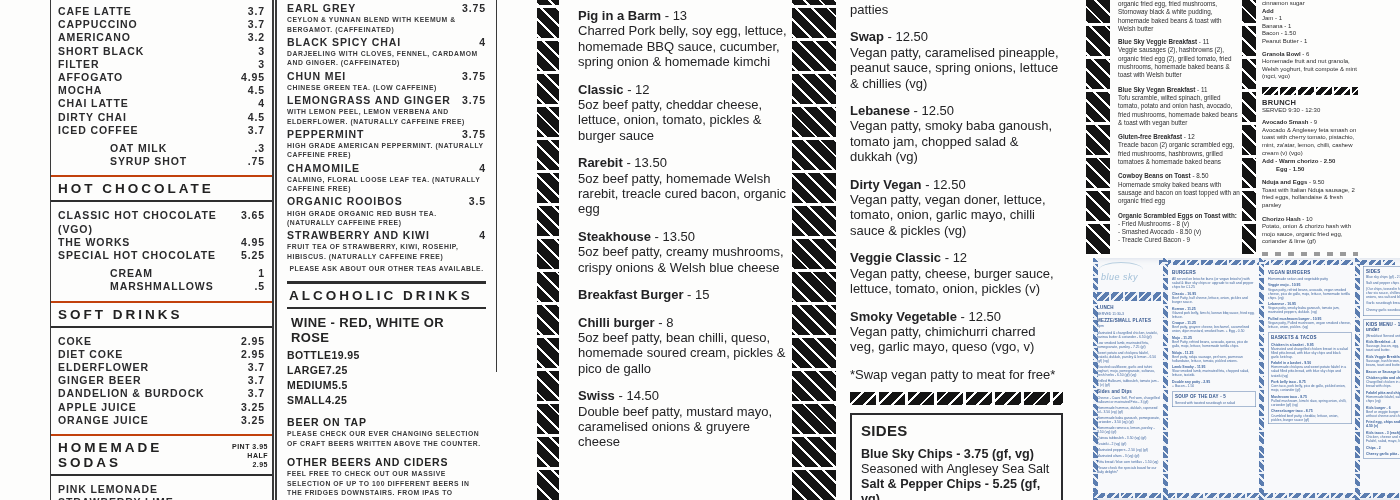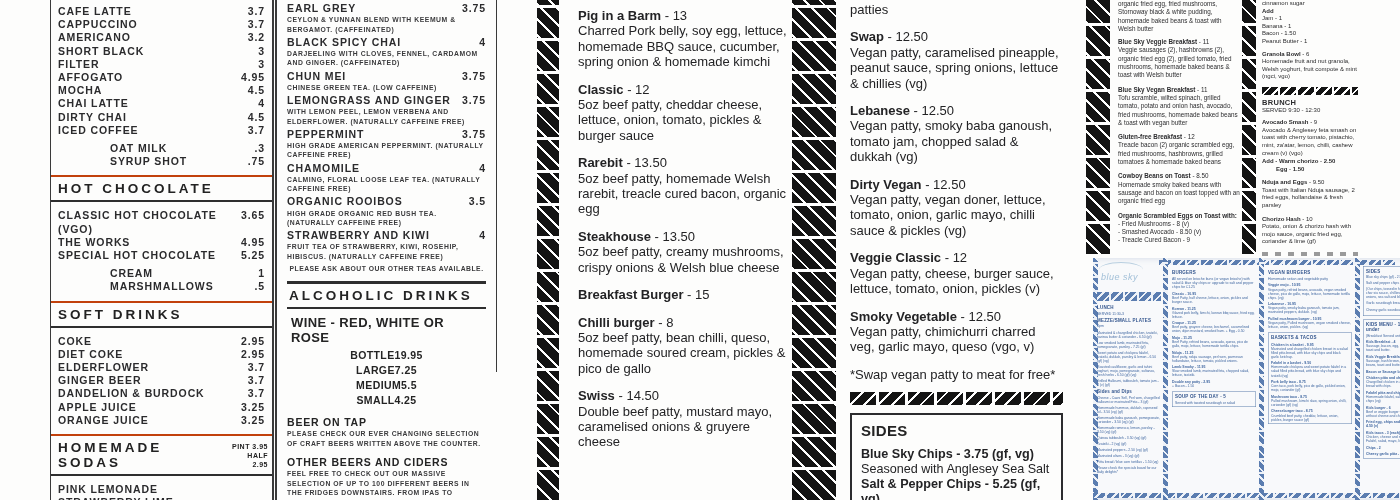--- a/index.html
+++ b/index.html
@@ -21,21 +21,21 @@
   .sodahead{display:flex;justify-content:space-between;align-items:center;padding-right:4px;}
   .sodanotes{font-size:7px;line-height:9px;letter-spacing:0.5px;text-align:right;font-weight:bold;}
   .plain-list .prow{justify-content:flex-start;}
 
   .tea .prow{font-size:10.5px;}
   .tdesc{font-weight:bold;font-size:6.8px;line-height:9.3px;letter-spacing:0.55px;color:#3a3a3c;margin-bottom:2px;}
   .tnote{font-weight:bold;font-size:6.8px;letter-spacing:0.5px;text-align:center;margin-top:4px;color:#3a3a3c;}
   .alchead{border-top:3px solid #2e2e2e;border-bottom:2px solid #2e2e2e;margin:9px 0 6px 0;
            padding:4px 0 4px 2px;font-size:13.5px;font-weight:bold;letter-spacing:3px;}
   .winetitle{font-weight:bold;font-size:13px;letter-spacing:0.4px;margin:4px 0 3px 4px;}
-  .winerow{display:flex;justify-content:center;font-weight:bold;font-size:10.5px;line-height:15px;letter-spacing:0.4px;}
+  .winerow{display:flex;justify-content:flex-start;font-weight:bold;font-size:10.5px;line-height:15px;letter-spacing:0.4px;}
   .subti{font-weight:bold;font-size:10.5px;letter-spacing:0.8px;margin-top:8px;line-height:13px;}
   .sdesc{font-weight:bold;font-size:6.8px;line-height:9.6px;letter-spacing:0.55px;color:#3a3a3c;}
 
   
   .tstrip{position:absolute;background-color:#141414;
           background-image:repeating-linear-gradient(45deg, rgba(0,0,0,0) 0 9px, #fff 9px 11px),
                            repeating-linear-gradient(0deg, rgba(0,0,0,0) 0 30px, #fff 30px 33px);}
   .s3a{left:537px;top:0;width:22px;height:500px;}
   .s3b{left:792px;top:0;width:44px;height:500px;}
   .s5a{left:1086px;top:0;width:24px;height:254px;}

